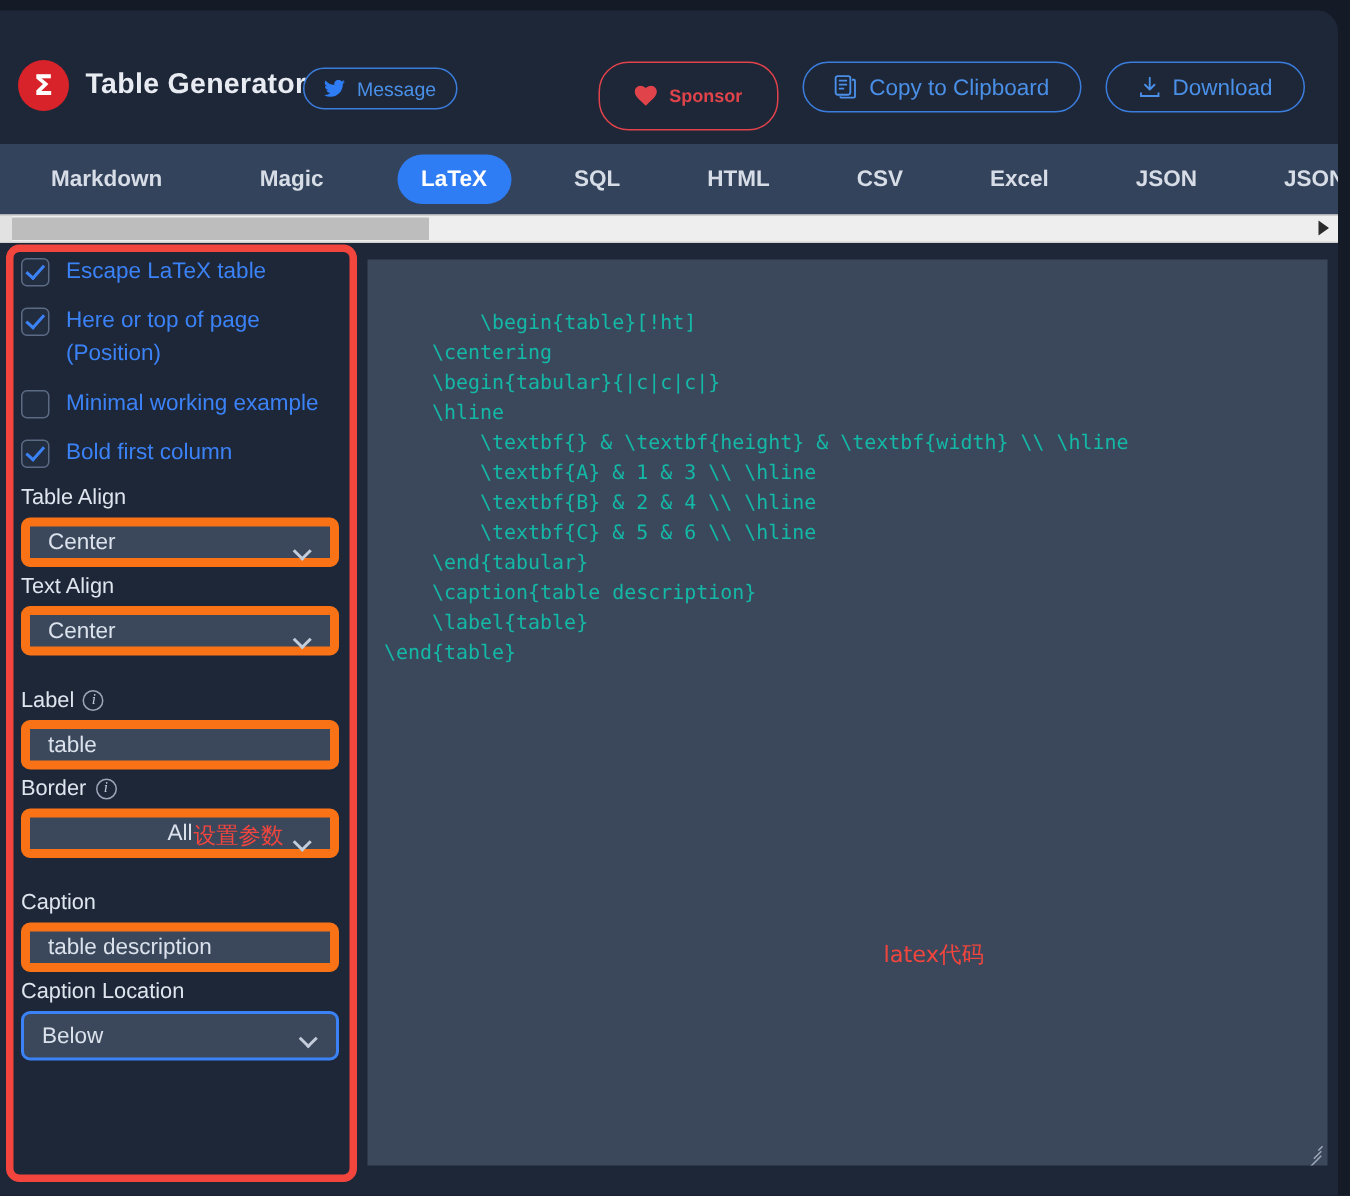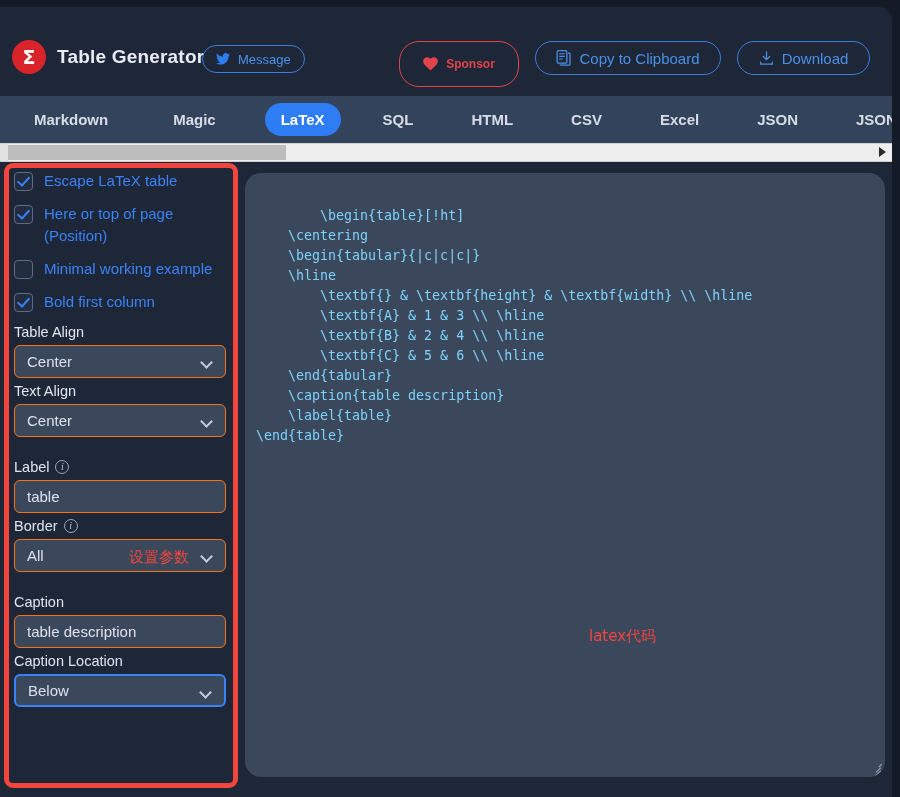--- a/index.html
+++ b/index.html
@@ -139,40 +139,40 @@
   }
   .info-ic {
     display: inline-flex; align-items: center; justify-content: center;
     width: 14px; height: 14px; border-radius: 50%;
     border: 1.3px solid #9aa6b8; color: #c3ccda;
     font-size: 10px; font-style: italic;
     font-family: "Liberation Serif", serif; line-height: 1;
   }
   .select, .textinput {
     position: relative; width: 212px; height: 33px;
-    background: #3b485c; border: 1px solid #f97316; border-radius: 6px;
+    background: #3b485c; border: 6px solid #f97316; border-radius: 6px;
     color: #dbe2ec; font-size: 15px;
     display: flex; align-items: center; padding: 0 12px;
     cursor: pointer;
   }
   .select.focus { border: 2px solid #3b82f6; }
   .chev {
     position: absolute; right: 14px; top: 12px;
     width: 9px; height: 9px;
     border: solid #c3ccda; border-width: 0 2px 2px 0;
     transform: rotate(45deg);
   }
   .gap-sm { height: 7px; }
   
   .code-panel {
     position: absolute; left: 245px; top: 11px;
     width: 640px; height: 604px;
-    background: #3b485c; border-radius: 16px;
+    background: #3b485c; border-radius: 0;
     padding: 13px 0 0 11px;
-    color: #7dd3fc;
+    color: #14b8a6;
     font-family: "DejaVu Sans Mono", monospace;
     font-size: 13.3px; line-height: 20px;
     white-space: pre; overflow: hidden;
   }
   .resize-grip {
     position: absolute; right: 4px; bottom: 4px;
     width: 12px; height: 12px; cursor: nwse-resize;
   }
   .resize-grip i {
     position: absolute; right: 0; background: #9fa9b8; height: 1.4px;
@@ -294,21 +294,21 @@
             <span>Label</span>
             <span class="info-ic">i</span>
           </div>
           <div class="textinput" style="margin-bottom: 5px;">
             <span>table</span>
           </div>
           <div class="fld-label">
             <span>Border</span>
             <span class="info-ic">i</span>
           </div>
-          <div class="select" style="margin-bottom: 5px;">
+          <div class="select" style="margin-bottom: 5px; justify-content: center;">
             <span>All</span>
             <span class="chev"></span>
           </div>
           <div class="gap-sm" style="height: 14px;"></div>
           <div class="fld-label">
             <span>Caption</span>
           </div>
           <div class="textinput" style="margin-bottom: 5px;">
             <span>table description</span>
           </div>

